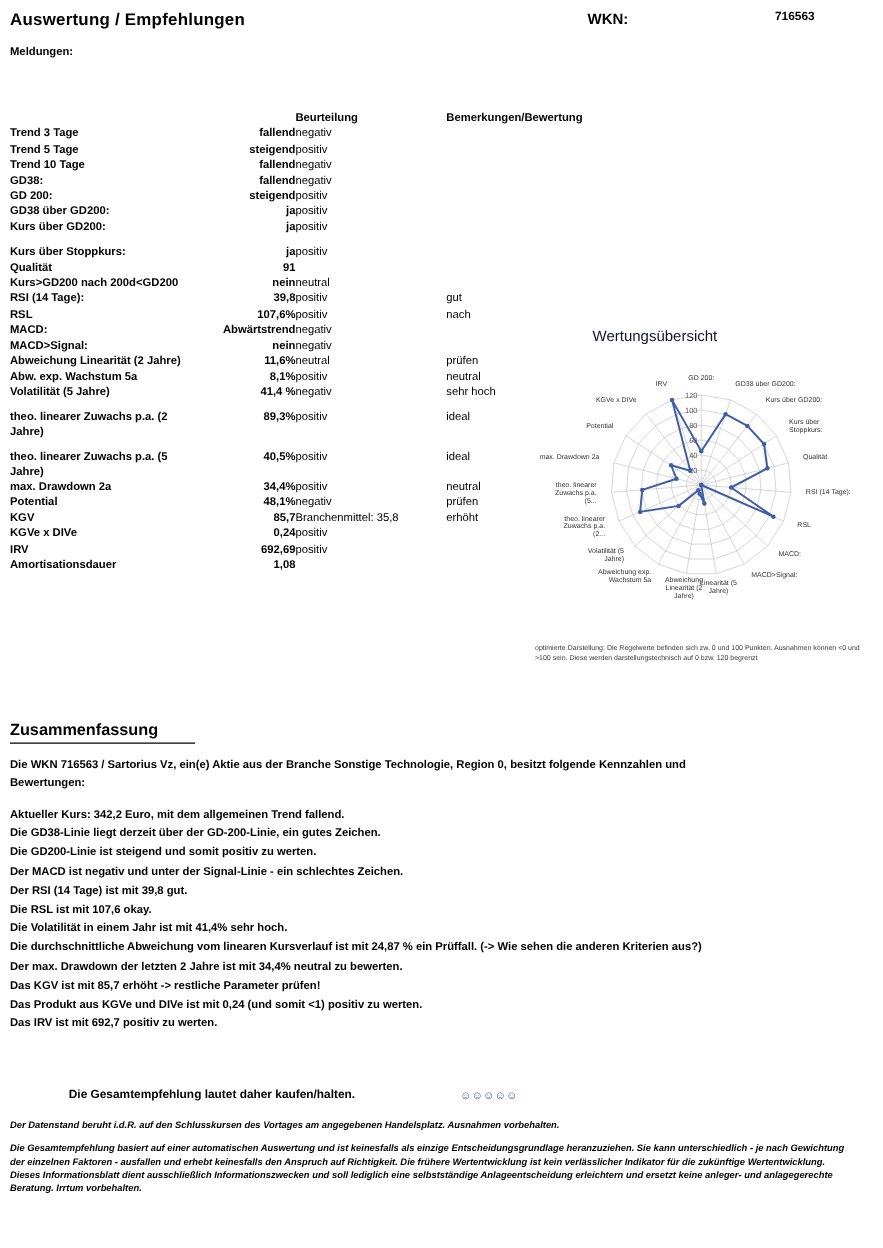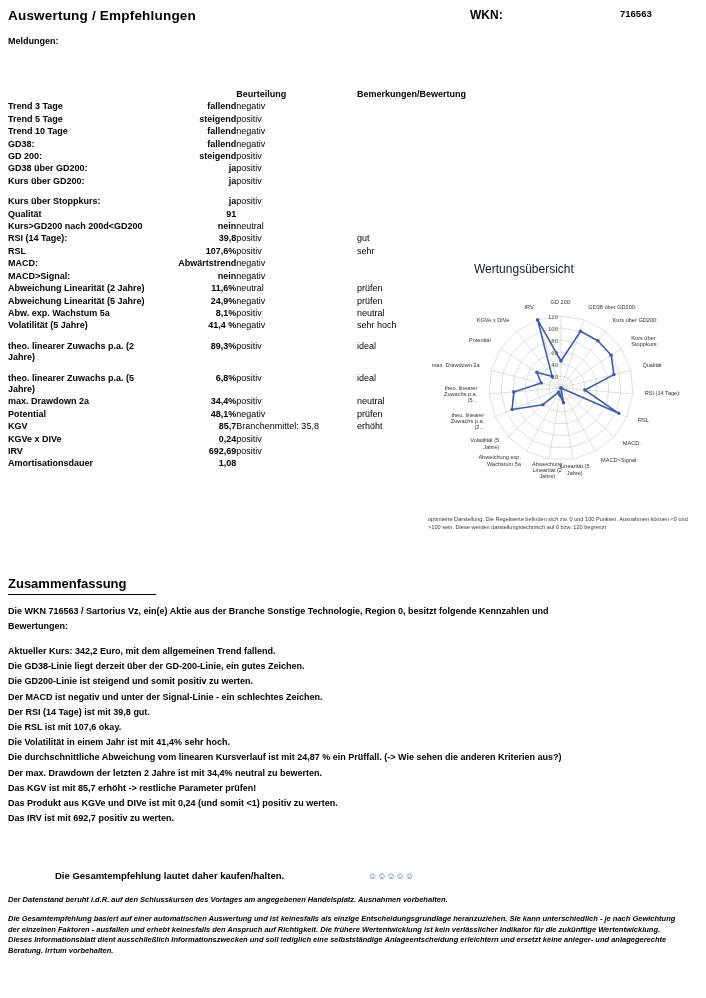--- a/index.html
+++ b/index.html
@@ -279,47 +279,41 @@
       <tr>
           <td class="c-label">RSI (14 Tage):</td>
           <td class="c-val">39,8</td>
           <td class="c-beur">positiv</td>
           <td class="c-bem">gut</td>
         </tr>
       <tr>
           <td class="c-label">RSL</td>
           <td class="c-val">107,6%</td>
           <td class="c-beur">positiv</td>
-          <td class="c-bem">sehr</td>
+          <td class="c-bem">nach</td>
         </tr>
       <tr>
           <td class="c-label">MACD:</td>
           <td class="c-val">Abwärtstrend</td>
           <td class="c-beur">negativ</td>
           <td class="c-bem"></td>
         </tr>
       <tr>
           <td class="c-label">MACD&gt;Signal:</td>
           <td class="c-val">nein</td>
           <td class="c-beur">negativ</td>
           <td class="c-bem"></td>
         </tr>
       <tr>
           <td class="c-label">Abweichung Linearität (2 Jahre)</td>
           <td class="c-val">11,6%</td>
           <td class="c-beur">neutral</td>
           <td class="c-bem">prüfen</td>
         </tr>
       <tr>
-          <td class="c-label">Abweichung Linearität (5 Jahre)</td>
-          <td class="c-val">24,9%</td>
-          <td class="c-beur">negativ</td>
-          <td class="c-bem">prüfen</td>
-        </tr>
-      <tr>
           <td class="c-label">Abw. exp. Wachstum 5a</td>
           <td class="c-val">8,1%</td>
           <td class="c-beur">positiv</td>
           <td class="c-bem">neutral</td>
         </tr>
       <tr>
           <td class="c-label">Volatilität (5 Jahre)</td>
           <td class="c-val">41,4 %</td>
           <td class="c-beur">negativ</td>
           <td class="c-bem">sehr hoch</td>
@@ -331,21 +325,21 @@
           <td class="c-label">theo. linearer Zuwachs p.a. (2 Jahre)</td>
           <td class="c-val">89,3%</td>
           <td class="c-beur">positiv</td>
           <td class="c-bem">ideal</td>
         </tr>
       <tr class="spacer">
           <td colspan="4"></td>
         </tr>
       <tr>
           <td class="c-label">theo. linearer Zuwachs p.a. (5 Jahre)</td>
-          <td class="c-val">6,8%</td>
+          <td class="c-val">40,5%</td>
           <td class="c-beur">positiv</td>
           <td class="c-bem">ideal</td>
         </tr>
       <tr>
           <td class="c-label">max. Drawdown 2a</td>
           <td class="c-val">34,4%</td>
           <td class="c-beur">positiv</td>
           <td class="c-bem">neutral</td>
         </tr>
       <tr>

